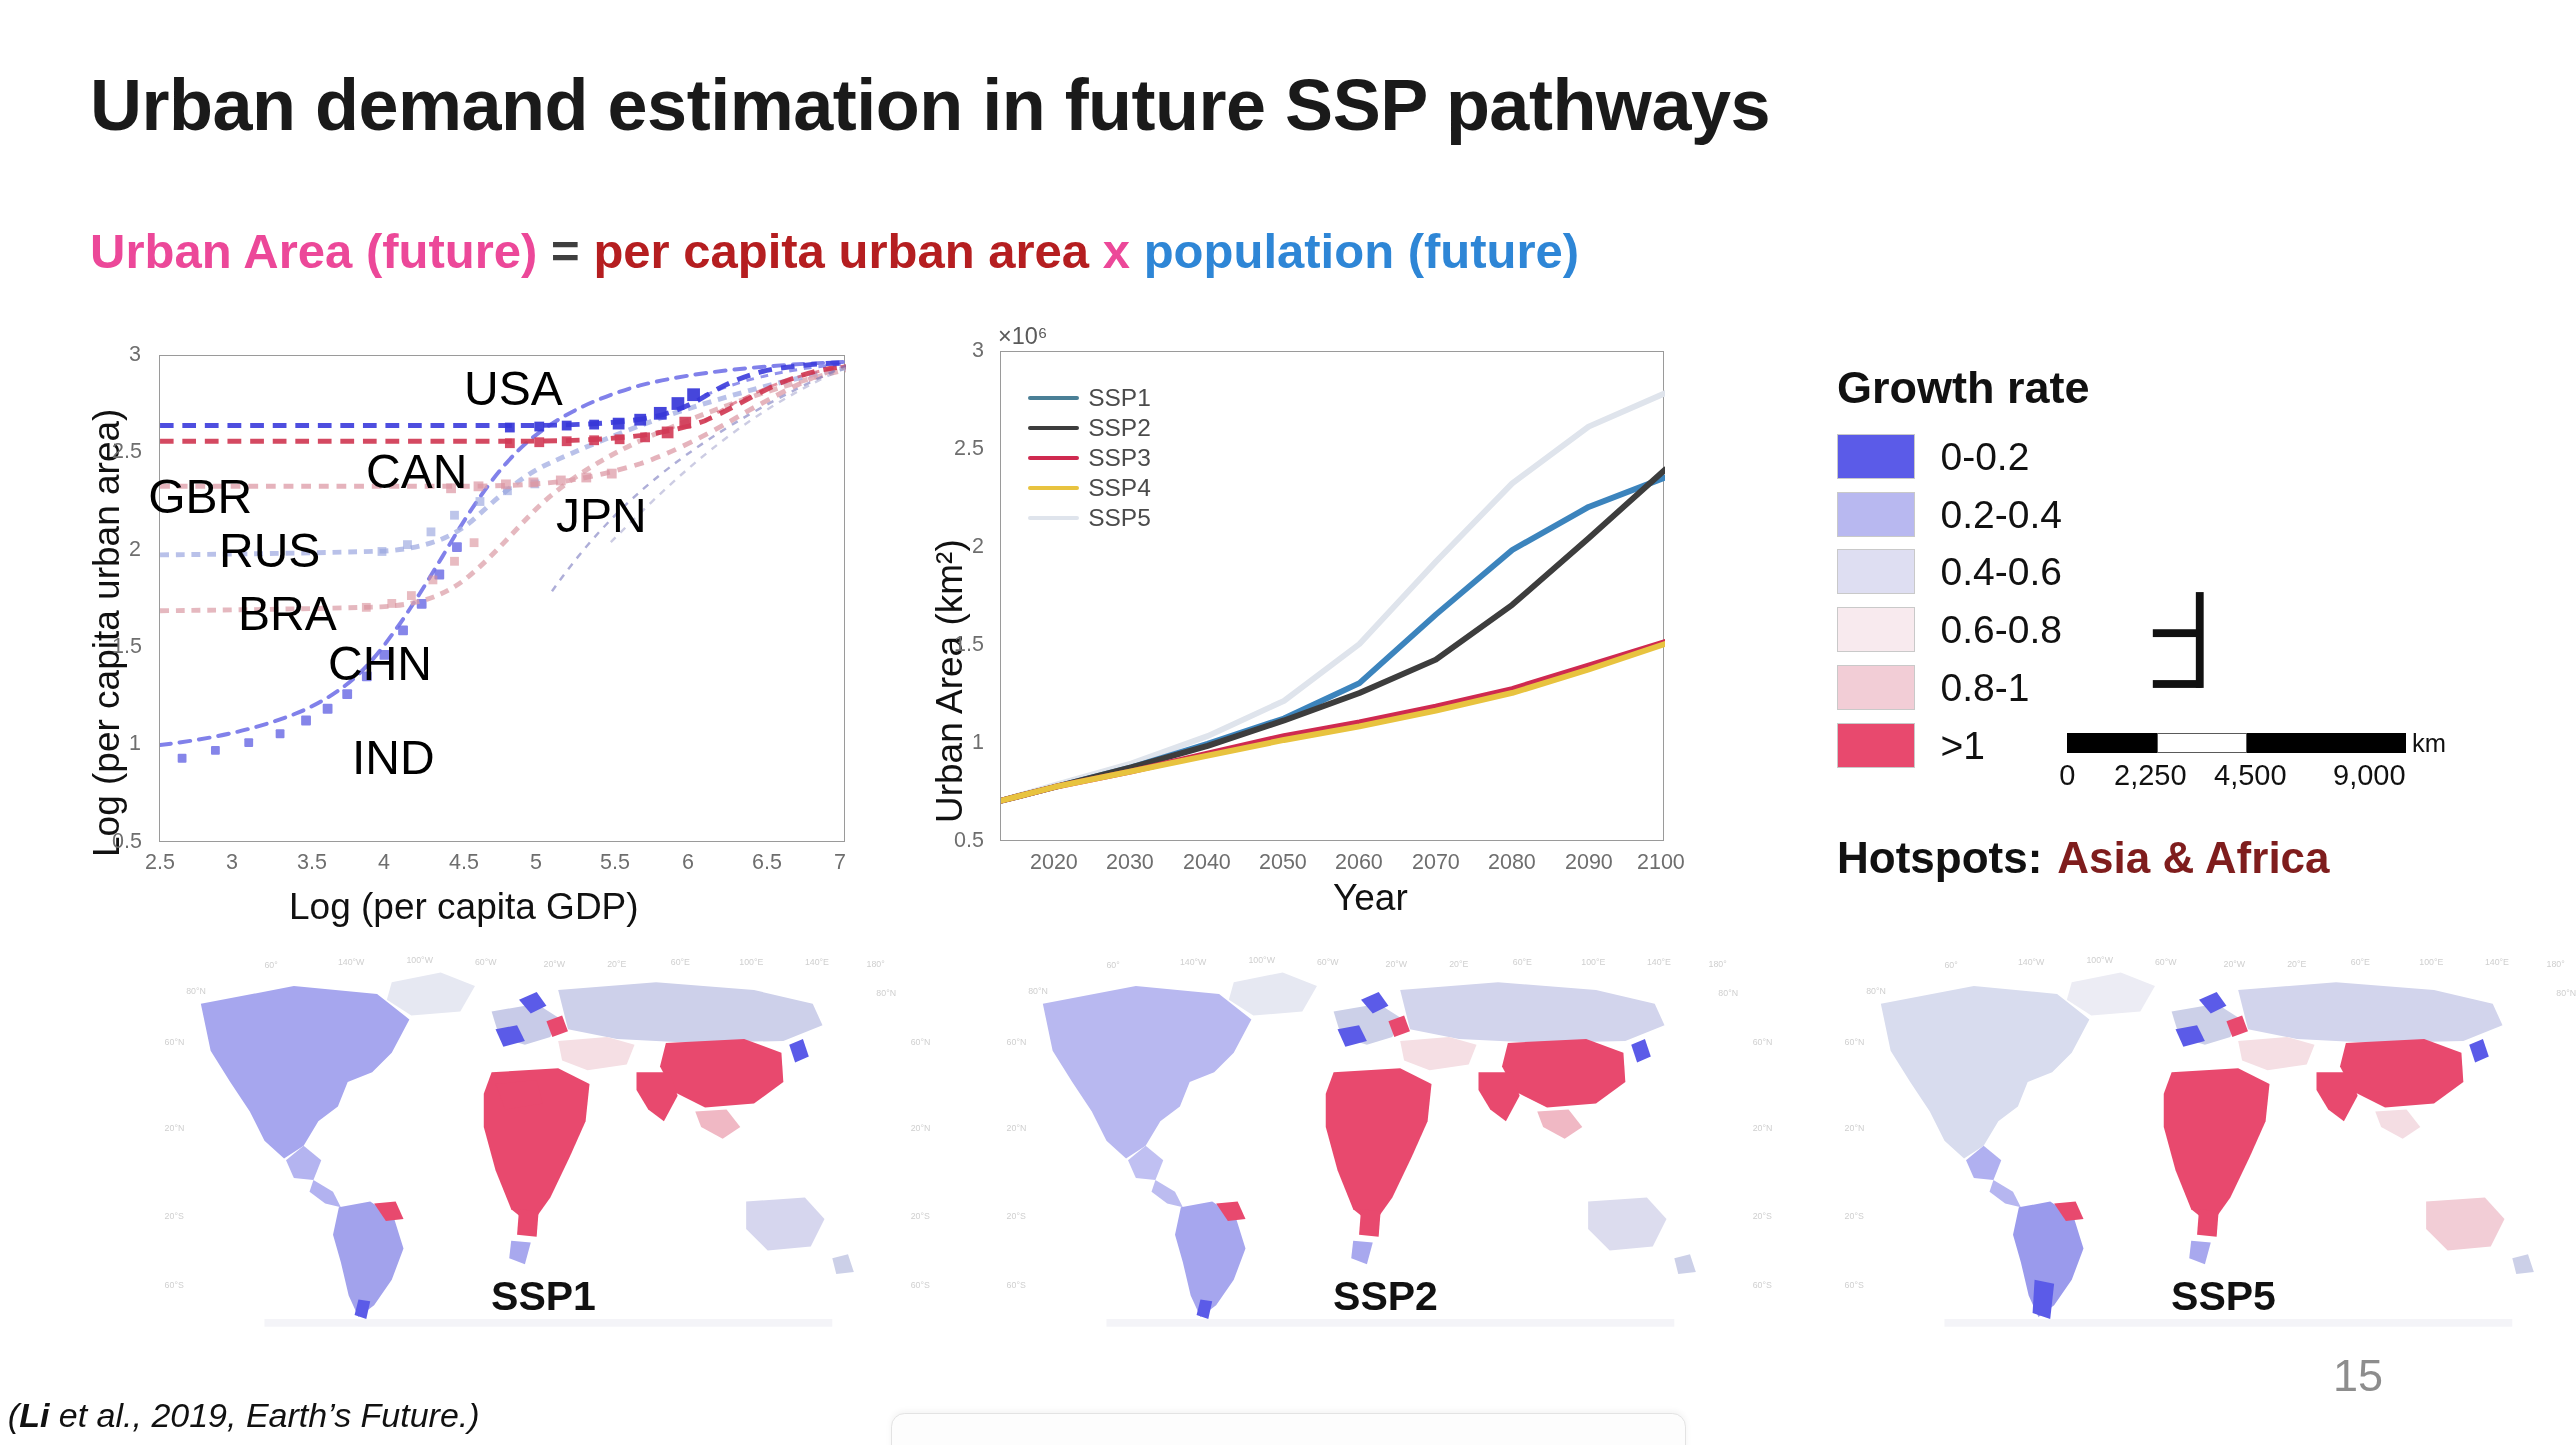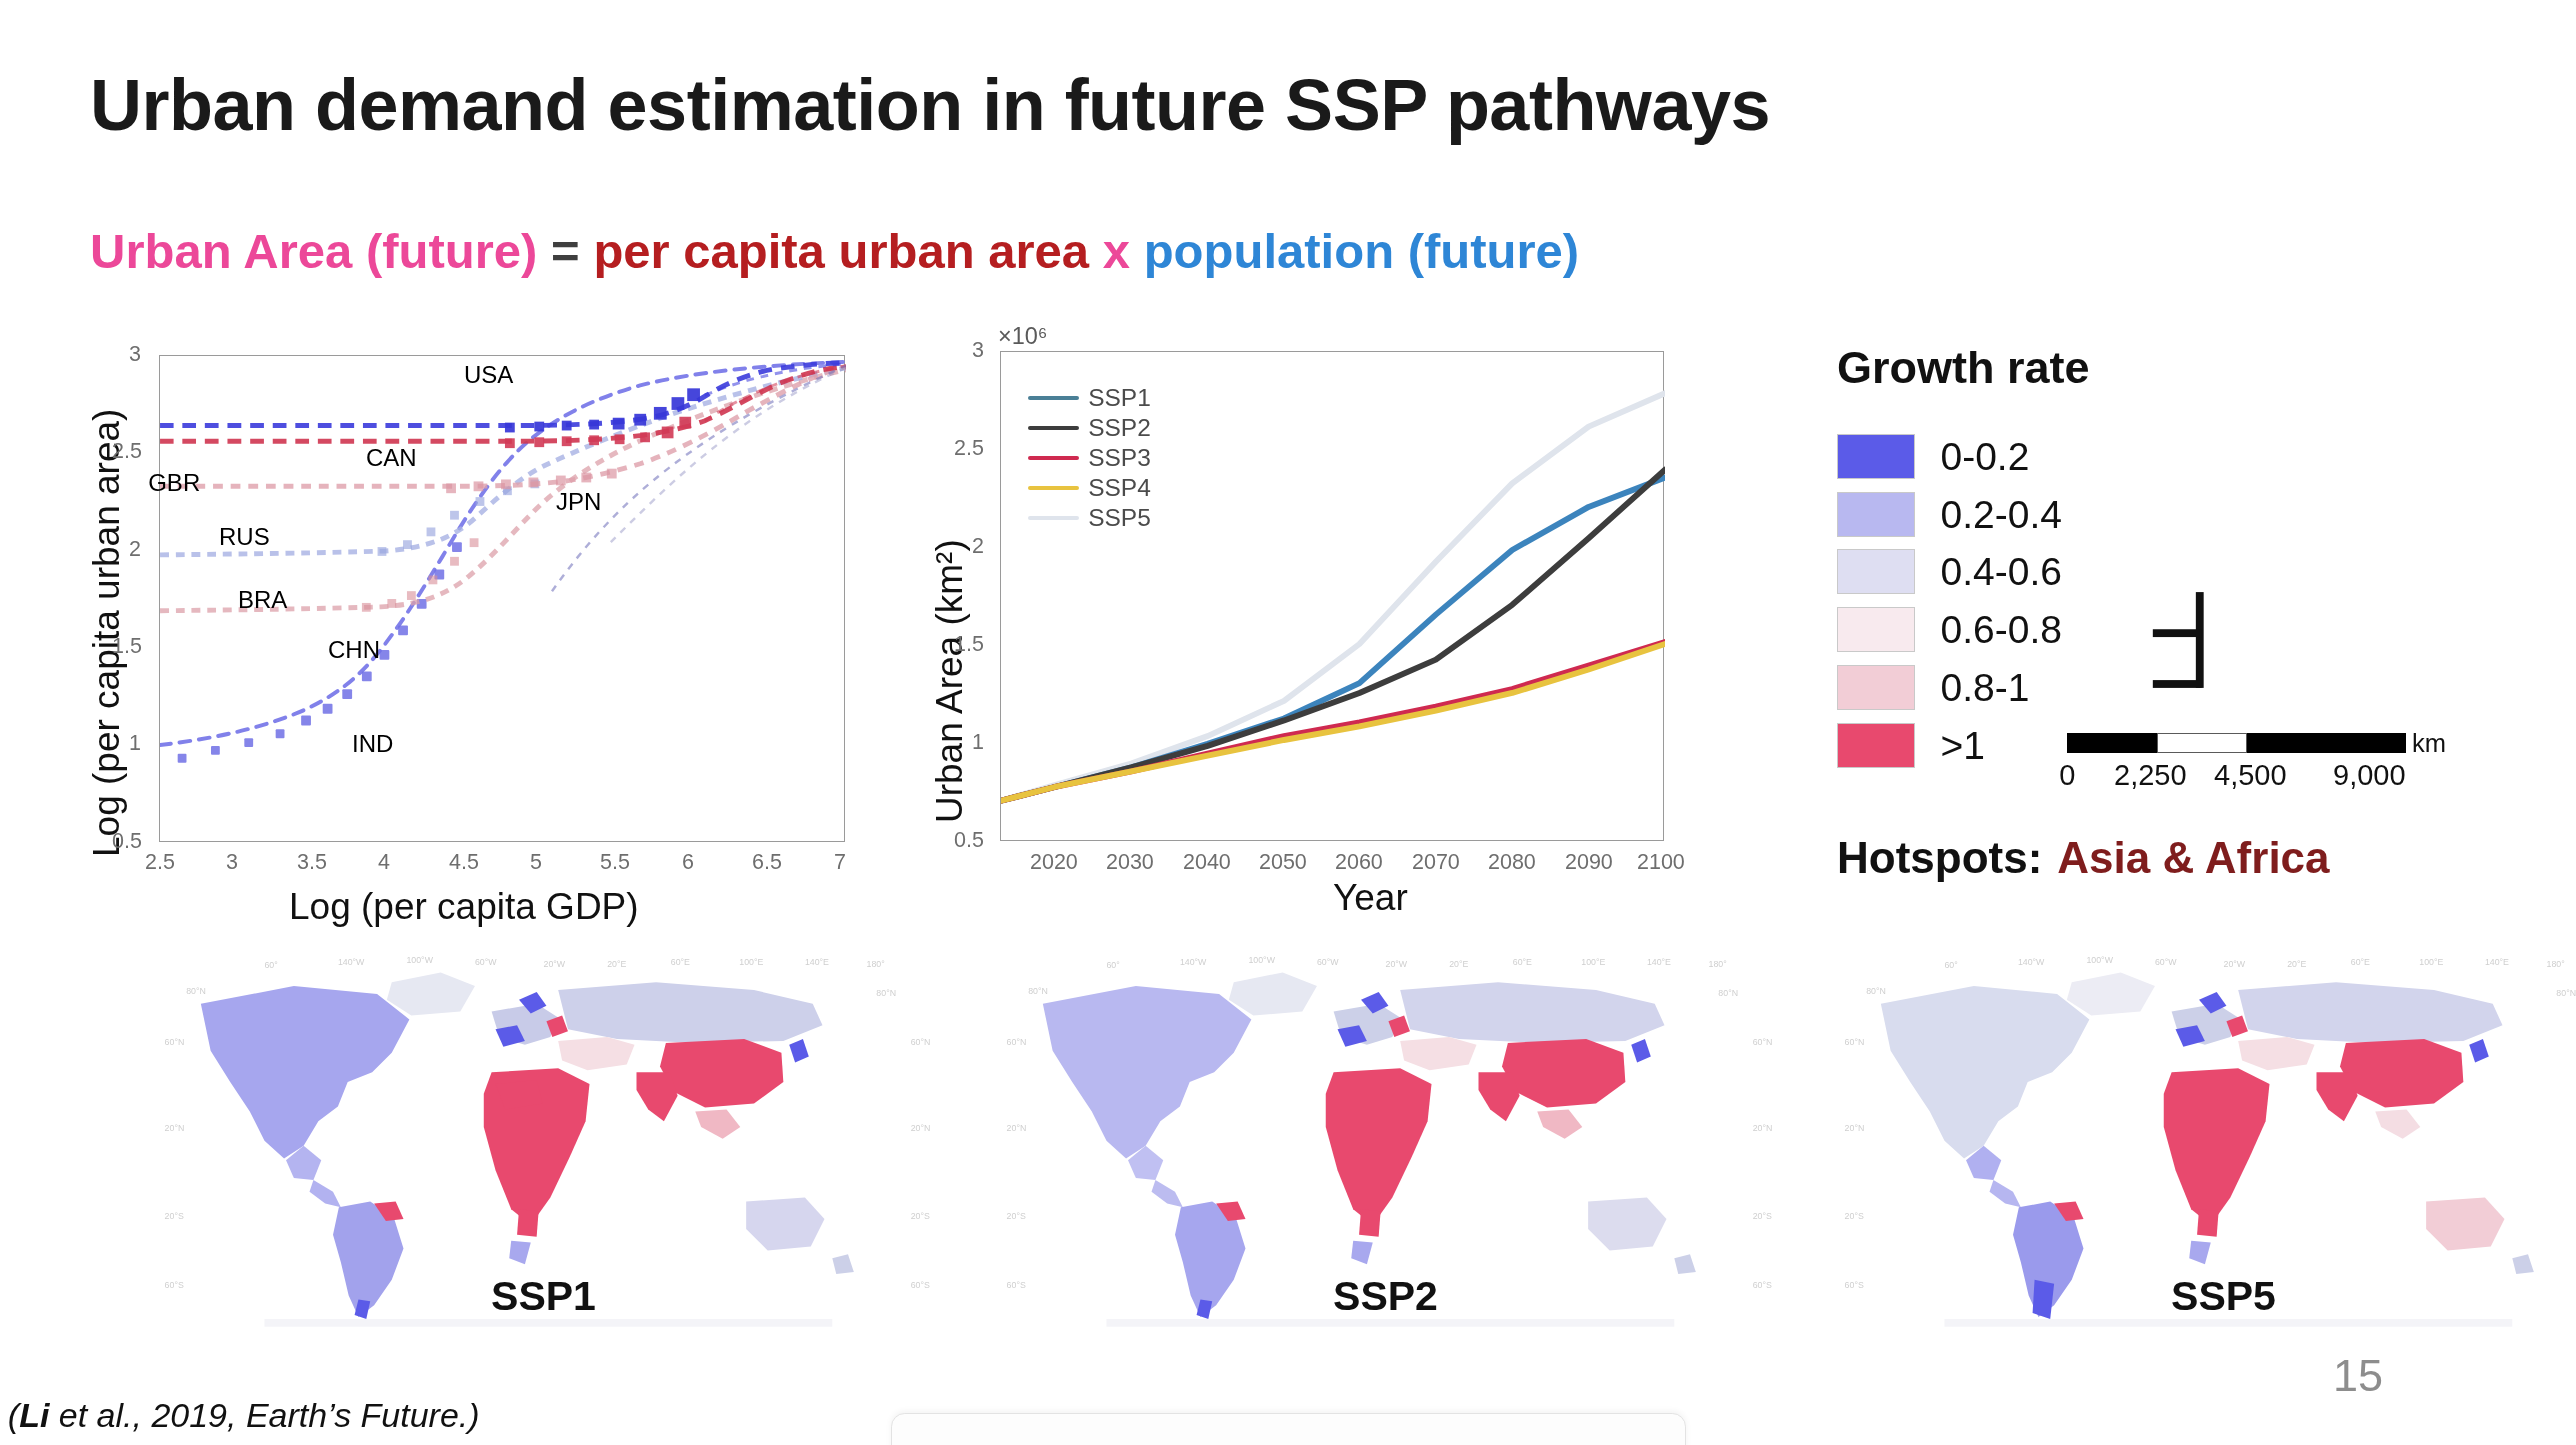--- a/index.html
+++ b/index.html
@@ -35,35 +35,35 @@
   .tick-lbl{
     position:absolute;font-size:21.5px;color:#6e6e6e;
     font-family:"Liberation Sans", sans-serif;white-space:nowrap;
   }
   .ax-title{
     position:absolute;font-size:37px;color:#111;font-weight:500;
     white-space:nowrap;
   }
   .ax-title-rot{transform-origin:0 0;transform:rotate(-90deg);}
   .country-lbl{
-    position:absolute;font-size:24px;color:#000;white-space:nowrap;
+    position:absolute;font-size:48px;color:#000;white-space:nowrap;
     font-family:"Liberation Sans", sans-serif;
   }
 
   
   .legend-row{display:flex;align-items:center;gap:8.8px;height:30px;}
   .legend-swatch-line{width:51px;height:4.9px;border-radius:2px;}
   .legend-txt{font-size:24.5px;color:#4b4b4b;}
   #mid-exp{
     position:absolute;font-size:23.5px;color:#5a5a5a;white-space:nowrap;
   }
 
   
   #growth-title{
-    left:1837px;top:342px;font-size:45px;font-weight:bold;color:#111;
+    left:1837px;top:362px;font-size:45px;font-weight:bold;color:#111;
   }
   .gr-row{
     position:absolute;display:flex;align-items:center;gap:25.5px;left:1837px;
   }
   .gr-sw{width:78px;height:45px;border:1px solid #c9c9c9;box-sizing:border-box;}
   .gr-lbl{font-size:39px;color:#111;white-space:nowrap;}
 
   #hotspots{
     left:1837px;top:833px;font-size:44px;font-weight:bold;white-space:nowrap;
   }

